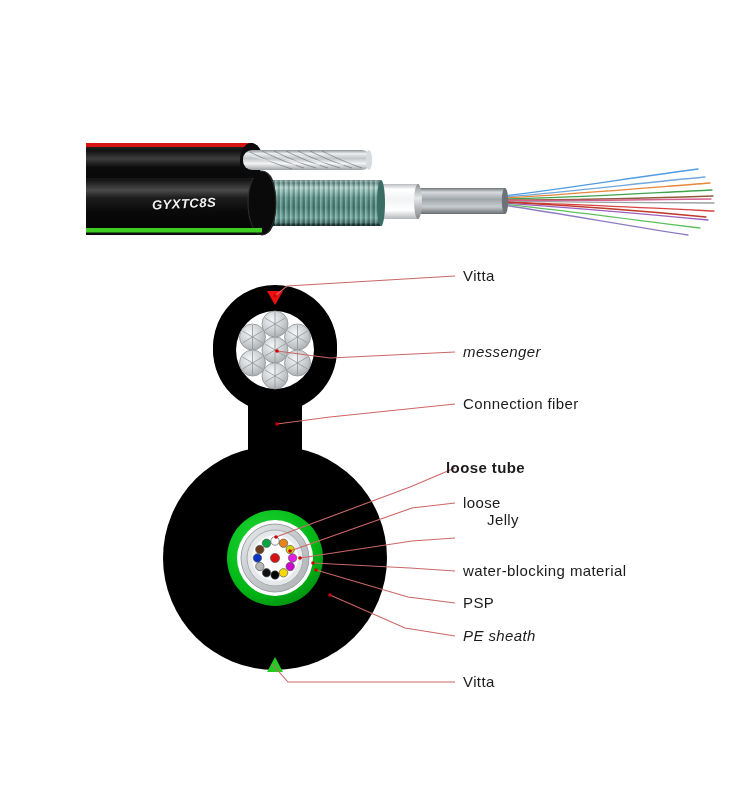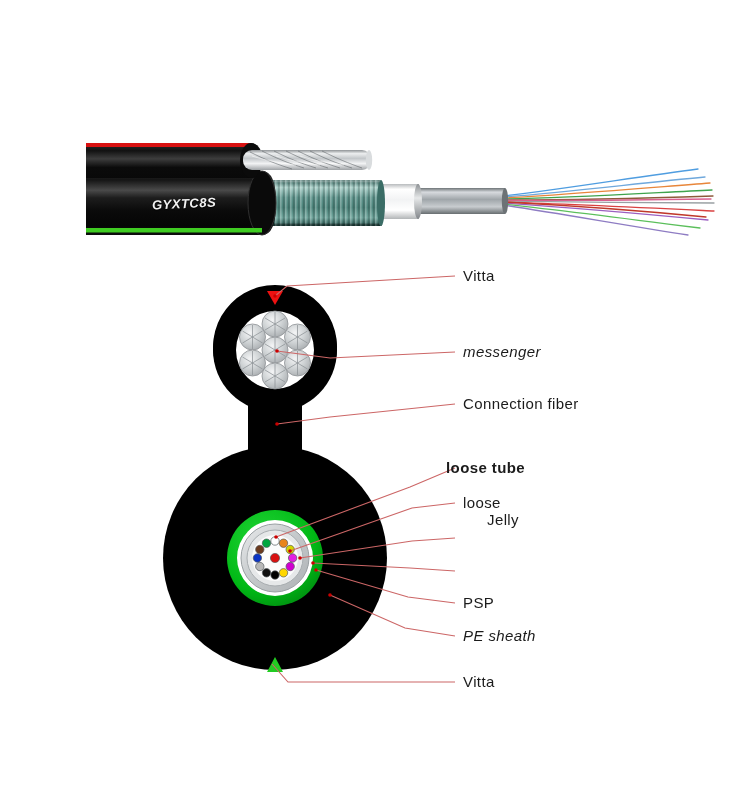--- a/index.html
+++ b/index.html
@@ -285,17 +285,18 @@
   </svg>
 
   <div class="cable-tag" style="left:152px; top:196px;">GYXTC8S</div>
 
   <div class="callout-label" style="left:463px; top:268px;">Vitta</div>
   <div class="callout-label" style="left:463px; top:344px;font-style:italic;">messenger</div>
   <div class="callout-label" style="left:463px; top:396px;">Connection fiber</div>
   <div class="callout-label" style="left:446px; top:460px;font-weight:bold;">loose tube</div>
   <div class="callout-label" style="left:463px; top:495px;">loose</div>
   <div class="callout-label" style="left:463px; top:512px;margin-left:24px;">Jelly</div>
+  <div class="callout-label" style="left:463px; top:563px;">water-blocking material</div>
   <div class="callout-label" style="left:463px; top:595px;text-align:center;">PSP</div>
   <div class="callout-label" style="left:463px; top:628px;font-style:italic;">PE sheath</div>
   <div class="callout-label" style="left:463px; top:674px;">Vitta</div>
 
 </div>
 
 </body></html>

